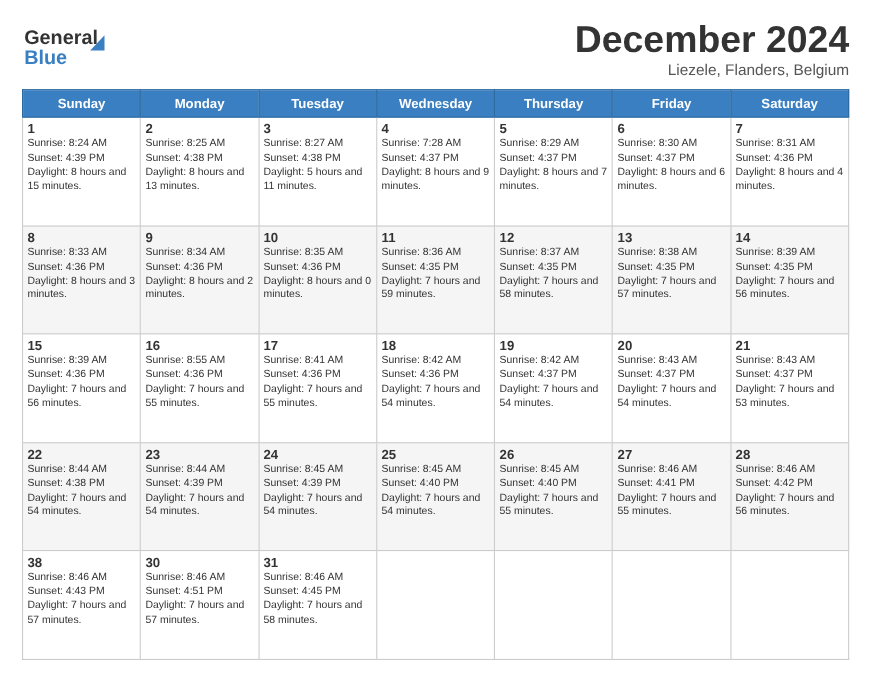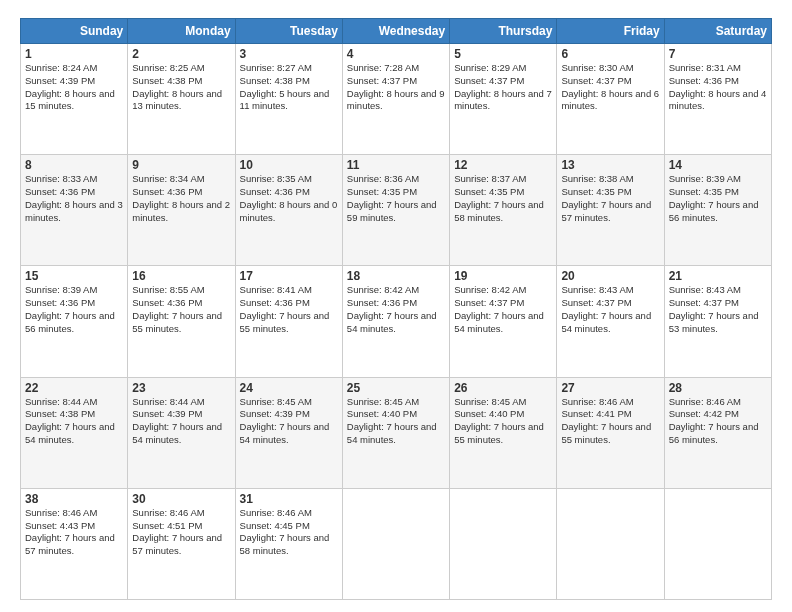--- a/index.html
+++ b/index.html
@@ -48,21 +48,21 @@
       width: 100%;
       table-layout: fixed;
     }
     .calendar thead tr th {
       background: #3a7fc1;
       color: #fff;
       font-size: 12px;
       font-weight: bold;
       padding: 5px 4px;
       border: 1px solid #2d6aa0;
-      text-align: right;
+      text-align: center;
     }
     .calendar tbody tr td {
       border: 1px solid #ccc;
       vertical-align: top;
       padding: 3px 4px;
       font-size: 9.5px;
       color: #333;
       background: #fff;
       height: 86px;
     }
@@ -79,20 +79,33 @@
       line-height: 1.35;
     }
     td.empty {
       background: #f9f9f9;
     }
   </style>
 </head>
 <body>
 
 <div class="page">
+  <div class="header">
+    <div class="logo">
+      <svg viewBox="0 0 90 50" width="90" height="50">
+        <text x="2" y="22" font-family="Arial" font-size="18" font-weight="bold" fill="#333">General</text>
+        <text x="2" y="40" font-family="Arial" font-size="18" font-weight="bold" fill="#3a7fc1">Blue</text>
+        <polygon points="62,28 75,14 75,28" fill="#3a7fc1"></polygon>
+      </svg>
+    </div>
+    <div class="title-block">
+      <div class="month-title">December 2024</div>
+      <div class="subtitle">Liezele, Flanders, Belgium</div>
+    </div>
+  </div>
 
   <table class="calendar">
     <thead>
       <tr>
         <th>Sunday</th>
         <th>Monday</th>
         <th>Tuesday</th>
         <th>Wednesday</th>
         <th>Thursday</th>
         <th>Friday</th>

